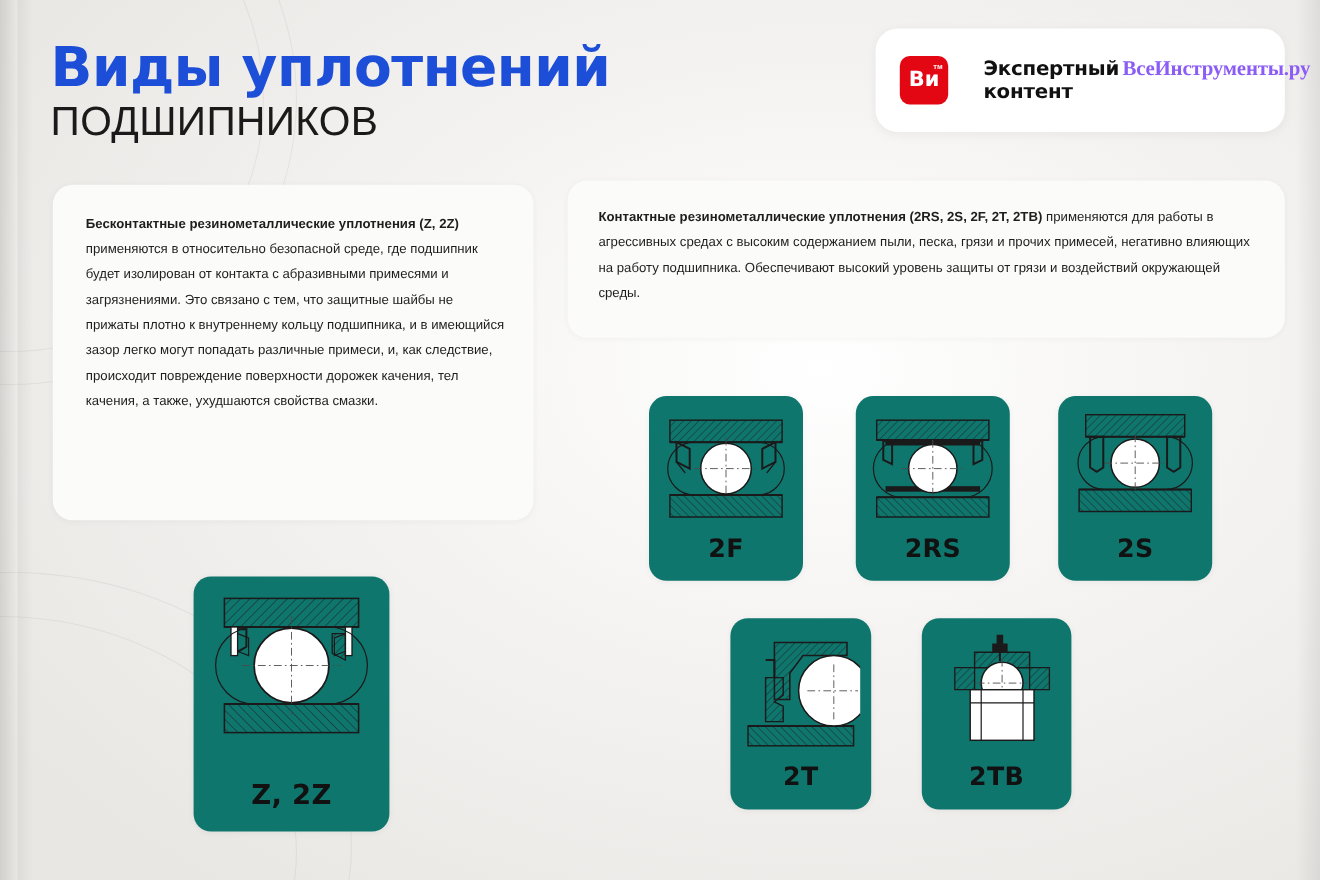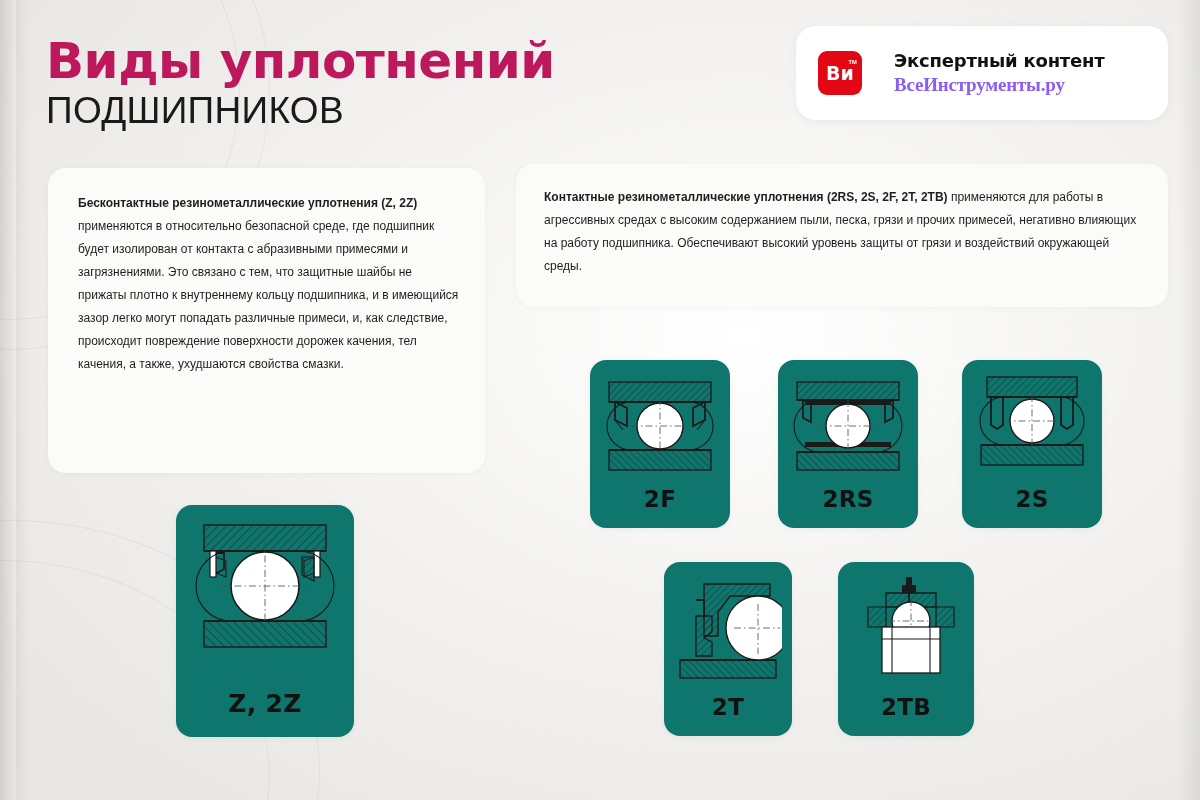--- a/index.html
+++ b/index.html
@@ -41,21 +41,21 @@
   
   .title-block {
     position: absolute;
     left: 46px; top: 36px;
     z-index: 5;
   }
   .title-main {
     font-size: 50px;
     font-weight: 700;
     letter-spacing: -0.5px;
-    color: #be185d;
+    color: #1d4ed8;
     line-height: 1.02;
     font-family: "DejaVu Sans", sans-serif;
   }
   .title-sub {
     font-size: 37px;
     font-weight: 400;
     color: #1a1a1a;
     line-height: 1.1;
     margin-top: 4px;
     letter-spacing: 0.3px;
@@ -92,21 +92,21 @@
     font-family: "DejaVu Sans", sans-serif;
   }
   .brand-logo .sup {
     position: absolute;
     right: 5px; top: 7px;
     color: #ffffff;
     font-size: 7px;
     font-weight: 700;
     opacity: 0.95;
   }
-  .brand-text { display: flex; flex-direction: column; gap: 3px; }
+  .brand-text { display: flex; flex-direction: row; gap: 3px; }
   .brand-line1 {
     font-size: 18px; font-weight: 700; color: #111;
     font-family: "DejaVu Sans", sans-serif;
     letter-spacing: -0.2px;
   }
   .brand-line2 {
     font-size: 19px; font-weight: 700; color: #8b5cf6;
     font-family: Liberation Serif, serif;
     letter-spacing: -0.2px;
   }
@@ -160,21 +160,21 @@
     padding-top: 6px;
   }
   .diagram-card .label {
     font-size: 23px;
     font-weight: 700;
     color: #111111;
     font-family: "DejaVu Sans", sans-serif;
     letter-spacing: 0.3px;
     padding-bottom: 16px;
   }
-  .card-z   { left: 176px;  top: 505px; width: 178px; height: 232px; gap: 28px; }
+  .card-z   { left: 176px;  top: 524px; width: 178px; height: 232px; gap: 28px; }
   .card-z .label { font-size: 25px; padding-bottom: 20px; }
   .card-2f  { left: 590px;  top: 360px; width: 140px; height: 168px; }
   .card-2rs { left: 778px;  top: 360px; width: 140px; height: 168px; }
   .card-2s  { left: 962px;  top: 360px; width: 140px; height: 168px; gap: 10px; }
   .card-2t  { left: 664px;  top: 562px; width: 128px; height: 174px; text-align: center; }
   .card-2tb { left: 838px;  top: 562px; width: 136px; height: 174px; }
 
   svg { display: block; }
   .ln  { stroke: #1a1a1a; fill: none; stroke-width: 1.1; }
   .lnT { stroke: #1a1a1a; fill: none; stroke-width: 1.8; }

